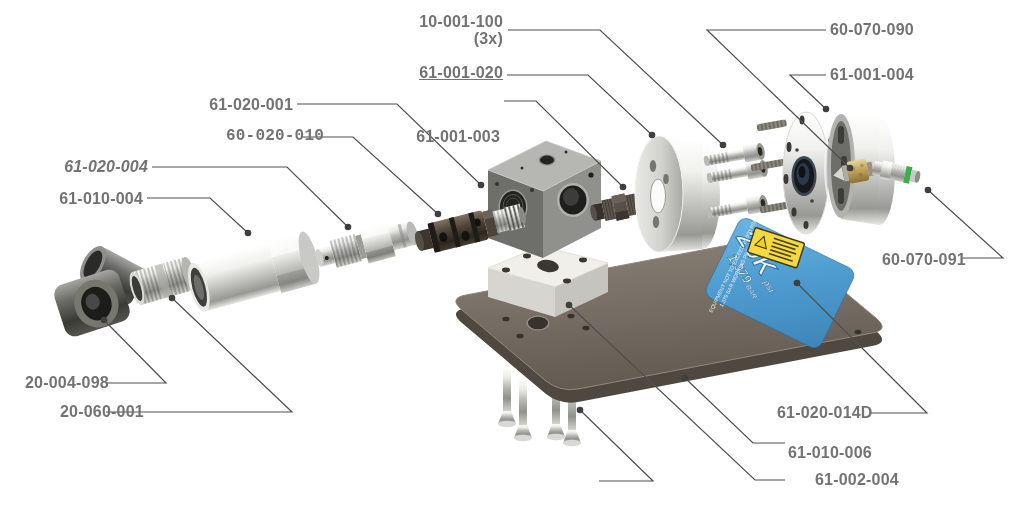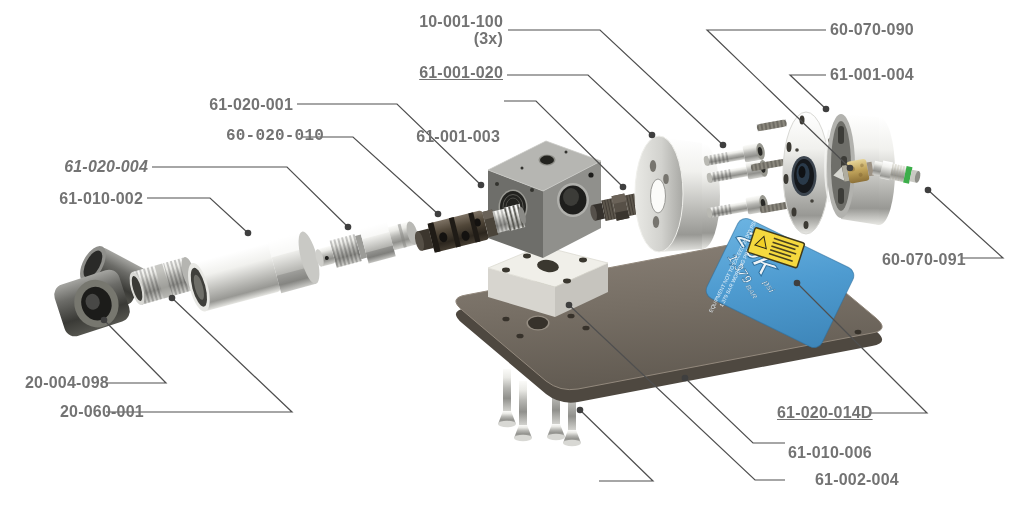--- a/index.html
+++ b/index.html
@@ -8,21 +8,21 @@
   #art{position:absolute;left:0;top:0;}
   .callout{position:absolute;font-weight:bold;font-size:16px;line-height:17px;
            color:#737373;white-space:nowrap;letter-spacing:0.2px;}
   .ra{text-align:right;}
   .qty{display:block;}
   
   #c0{right:521px;top:13px;}  #c1{right:521px;top:64px;text-decoration:underline;}  #c2{right:524px;top:92px;margin-top:36px;}
   #c3{left:830px;top:21px;}   #c4{left:830px;top:66px;text-align:right;}   #c5{right:731px;top:96px;margin-left:16px;}
   #c6{right:700px;top:128px;font-family:Liberation Mono, monospace;} #c7{right:876px;top:158px;font-style:italic;} #c8{right:881px;top:190px;}
   #c9{left:25px;top:374px;}   #c10{left:25px;top:403px;margin-left:35px;}  #c11{right:429px;top:464px;}
-  #c12{left:788px;top:444px;} #c13{left:815px;top:471px;} #c14{left:777px;top:404px;text-decoration:underline;}
+  #c12{left:788px;top:444px;} #c13{left:815px;top:471px;} #c14{left:777px;top:404px;}
   #c15{left:882px;top:251px;}
   .cardtxt{font-family:"Liberation Sans",sans-serif;font-weight:bold;font-style:italic;}
 </style>
 </head>
 <body>
 
 <div id="stage">
 
 <svg id="art" width="1024" height="512" viewBox="0 0 1024 512">
   <defs>
@@ -412,21 +412,21 @@
   <span>60-070-090</span></div>
 <div id="c4" class="callout">
   <span>61-001-004</span></div>
 <div id="c5" class="callout ra">
   <span>61-020-001</span></div>
 <div id="c6" class="callout ra">
   <span>60-020-010</span></div>
 <div id="c7" class="callout ra">
   <span>61-020-004</span></div>
 <div id="c8" class="callout ra">
-  <span>61-010-002</span></div>
+  <span>61-010-004</span></div>
 <div id="c9" class="callout">
   <span>20-004-098</span></div>
 <div id="c10" class="callout">
   <span>20-060-001</span></div>
 <div id="c12" class="callout">
   <span>61-010-006</span></div>
 <div id="c13" class="callout">
   <span>61-002-004</span></div>
 <div id="c14" class="callout">
   <span>61-020-014D</span></div>

